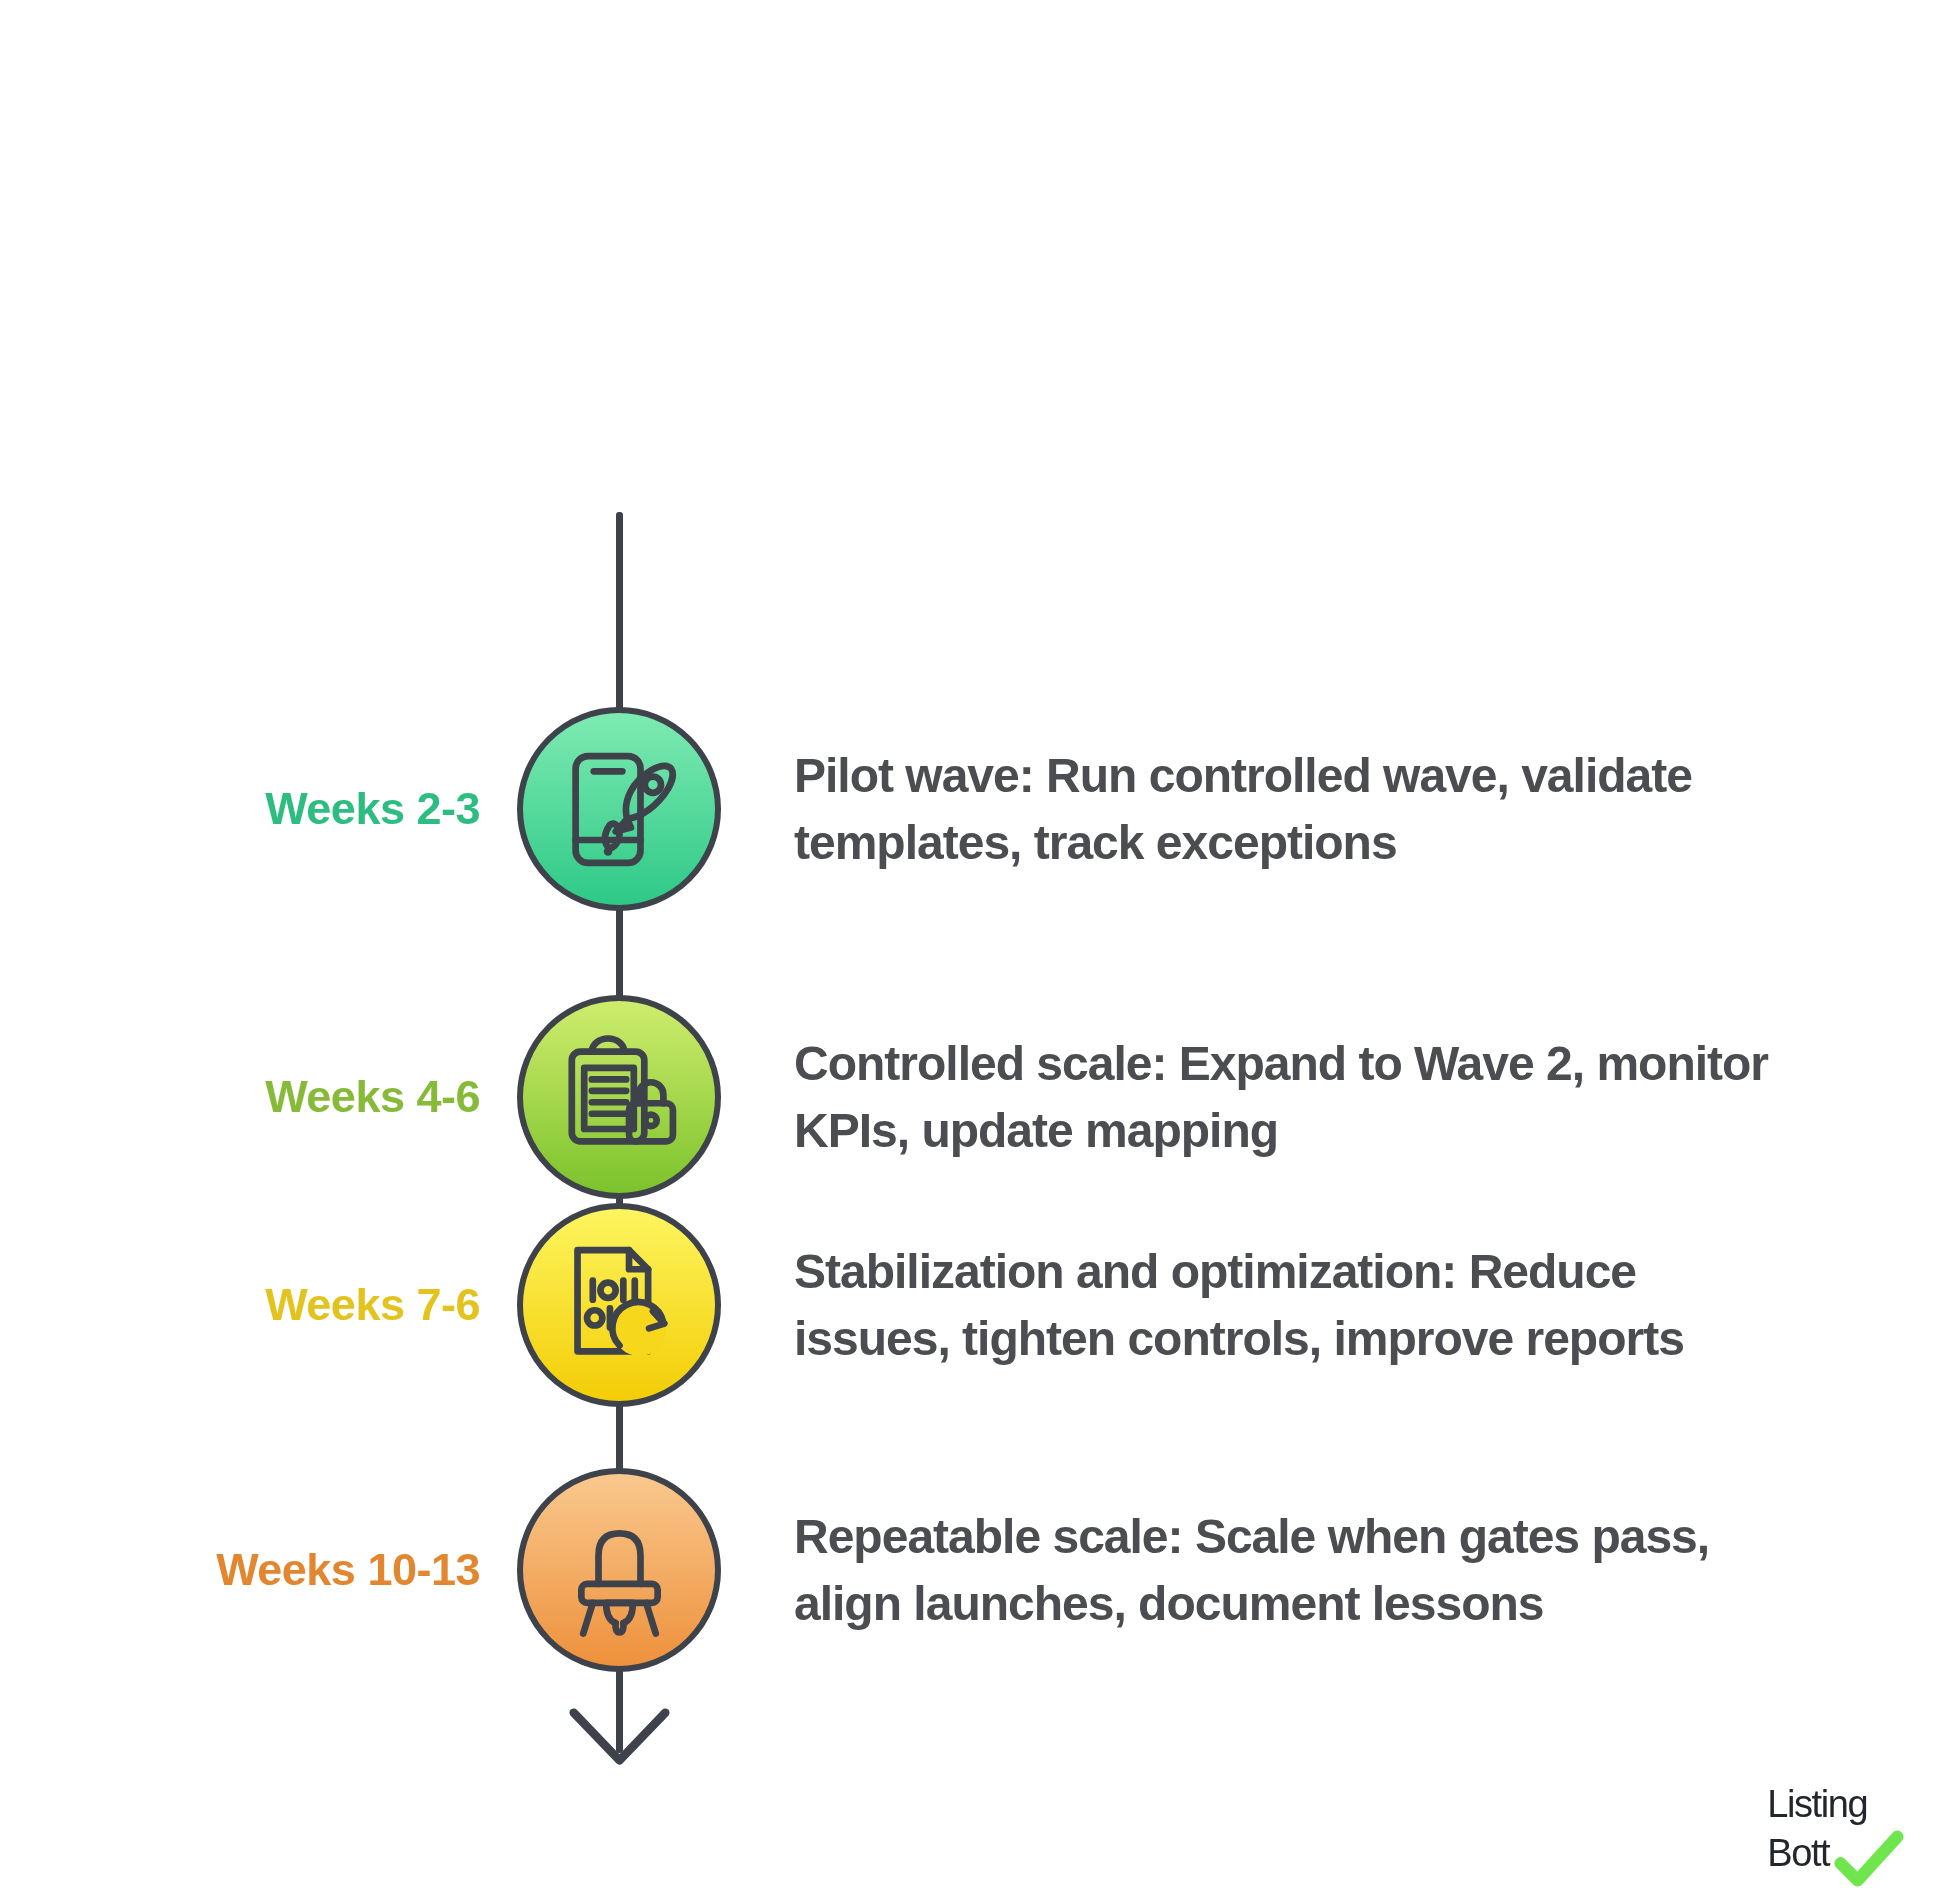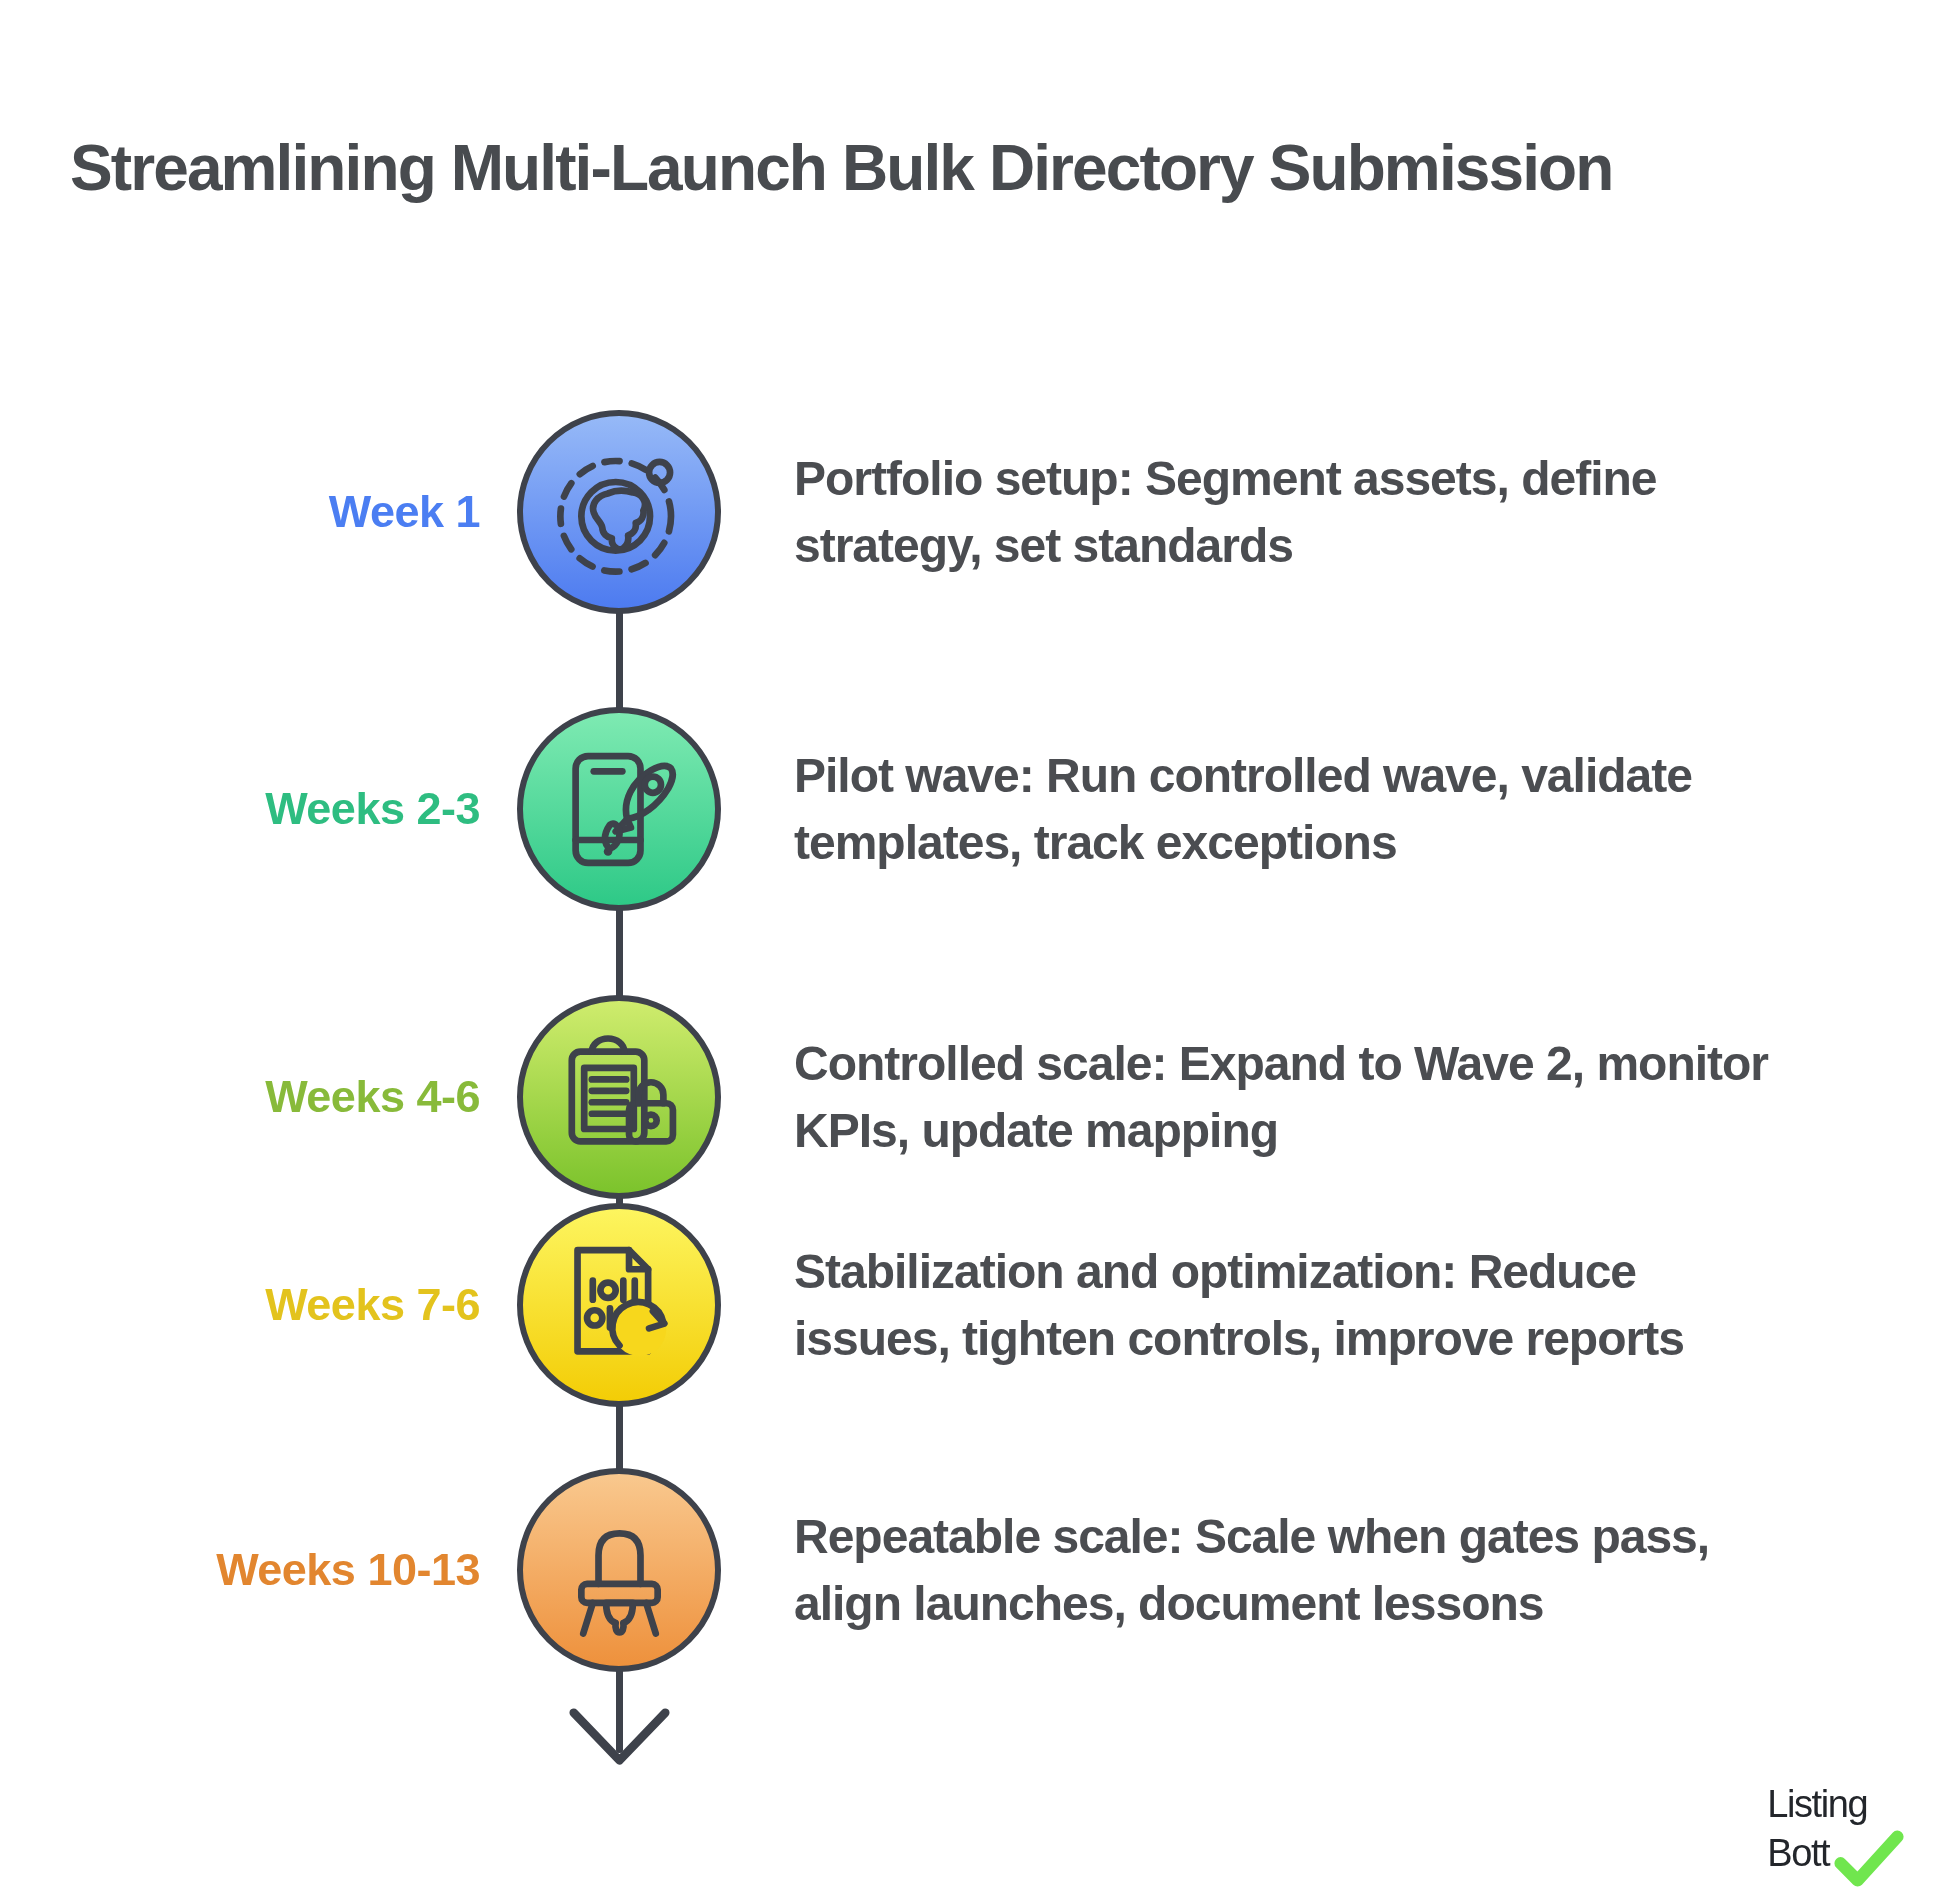--- a/index.html
+++ b/index.html
@@ -97,40 +97,26 @@
   .check-icon polyline{
     fill:none;stroke:var(--check-color);stroke-width:13;
     stroke-linecap:round;stroke-linejoin:round;
   }
 </style>
 </head>
 <body>
 
 <div class="canvas">
 
-  <div class="title">Streamlining Multi-Launch Bulk Directory Submission</div>
 
   <div class="t-line"></div>
   <svg class="t-arrow" width="105" height="61" viewBox="0 0 110 64">
     <polyline points="7,6 55,56 103,6"></polyline>
   </svg>
 
-  <div class="item" style="top: 410px; --label-color: #4b7ef2; --c-top: #96b9f7; --c-bottom: #4d7bf0;">
-    <div class="week-label">Week 1</div>
-    <div class="circle">
-      <svg viewBox="0 0 152 152">
-        <circle class="ln" cx="72" cy="80" r="58" stroke-dasharray="16 13"></circle>
-        <circle class="ln" cx="72" cy="80" r="36"></circle>
-        <path class="ln" d="M64,56 C53,58 46,67 49,76 C51,83 57,86 58,92 C58,98 63,102 68,103 C67,109 71,114 77,115 C84,112 86,106 85,100 C91,98 94,93 93,87 C99,85 102,80 101,74 C106,65 99,56 90,55 C80,52 71,53 64,56 Z"></path>
-        <circle class="ln" cx="118" cy="34" r="11"></circle>
-      </svg>
-    </div>
-    <div class="desc">Portfolio setup: Segment assets, define
-strategy, set standards</div>
-  </div>
 
   <div class="item" style="top: 707px; --label-color: #2ebd81; --c-top: #7eeab2; --c-bottom: #2ec987;">
     <div class="week-label">Weeks 2-3</div>
     <div class="circle">
       <svg viewBox="0 0 152 152">
         <rect class="ln" x="30" y="20" width="68" height="112" rx="13"></rect>
         <path class="ln" d="M49,36 H79"></path>
         <path class="ln" d="M30,108 H98"></path>
         <circle class="fl" cx="64" cy="120" r="4.5" fill="currentColor"></circle>
         <path class="ln" d="M84,86 C79,67 90,46 109,35 C118,30 126,29 130,33 C133,37 132,45 127,54 C116,72 99,84 84,86 Z"></path>

